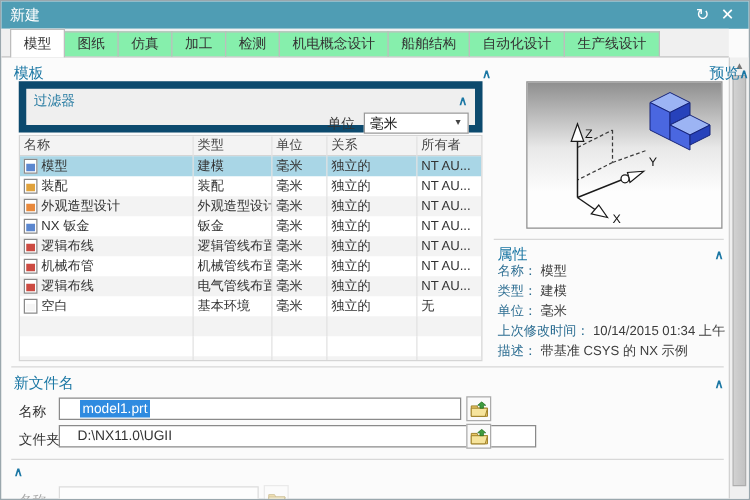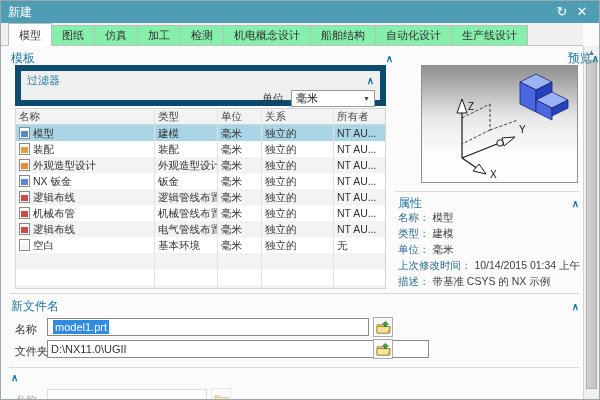--- a/index.html
+++ b/index.html
@@ -71,21 +71,21 @@
                  background:linear-gradient(180deg,#8f8f8f 0%,#e8e8e8 45%,#fdfdfd 75%); }
 
   
   .props { position:absolute; left:397px; top:208px; width:182px; font-size:10.5px; }
   .prow { height:16px; line-height:16px; white-space:nowrap; overflow:hidden; }
   .prow .pl { color:#2d6e92; } .prow .pv { color:#3c3c3c; }
 
   
   .fld-label { position:absolute; font-size:11px; color:#333; }
   .txt-input { position:absolute; height:18px; background:#fff; border:1px solid #8a8a8a;
-               font-size:11px; color:#333; line-height:16px; padding:0 3px; overflow:hidden;
+               font-size:11px; color:#333; line-height:16px; padding:0 14px; overflow:hidden;
                white-space:nowrap; }
   .txt-input .selection { background:#2f8be0; color:#fff; padding:1px 2px; margin-left:2px; }
   .folder-btn { position:absolute; width:20px; height:20px; background:#fafafa;
                 border:1px solid #ababab; display:flex; align-items:center; justify-content:center; }
   .folder-btn.disabled { opacity:.45; border-color:#d5d5d5; }
 
   .ref-label { color:#a9a9a9; }
   .txt-input.disabled { border-color:#dcdcdc; background:#fdfdfd; }
 </style>
 </head>

